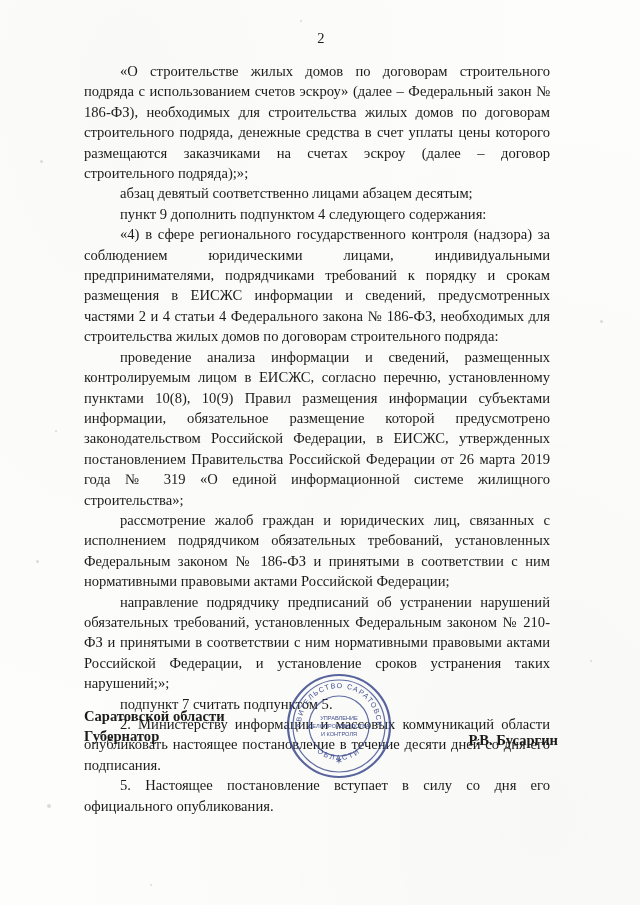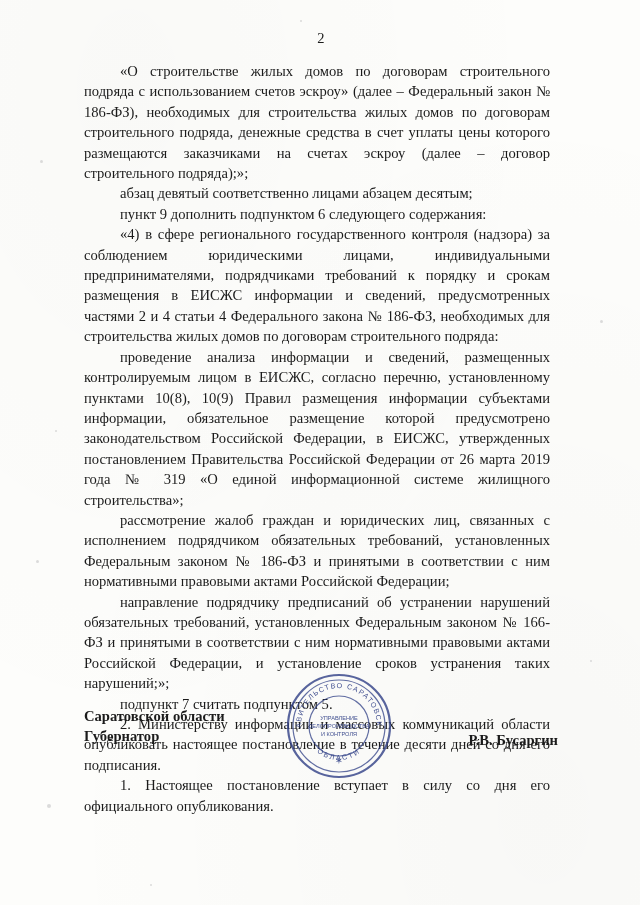--- a/index.html
+++ b/index.html
@@ -103,28 +103,28 @@
     <span style="left:590px; top:660px; width:2px; height:2px;"></span>
     <span style="left:150px; top:884px; width:2px; height:2px;"></span>
   </div>
 
   <div class="content">
 
     <div class="page-number">2</div>
 
     <p class="para">«О строительстве жилых домов по договорам строительного подряда с использованием счетов эскроу» (далее – Федеральный закон № 186-ФЗ), необходимых для строительства жилых домов по договорам строительного подряда, денежные средства в счет уплаты цены которого размещаются заказчиками на счетах эскроу (далее – договор строительного подряда);»;</p>
     <p class="para">абзац девятый соответственно лицами абзацем десятым;</p>
-    <p class="para">пункт 9 дополнить подпунктом 6 следующего содержания:</p>
+    <p class="para">пункт 9 дополнить подпунктом 4 следующего содержания:</p>
     <p class="para">«4) в сфере регионального государственного контроля (надзора) за соблюдением юридическими лицами, индивидуальными предпринимателями, подрядчиками требований к порядку и срокам размещения в ЕИСЖС информации и сведений, предусмотренных частями 2 и 4 статьи 4 Федерального закона № 186-ФЗ, необходимых для строительства жилых домов по договорам строительного подряда:</p>
     <p class="para">проведение анализа информации и сведений, размещенных контролируемым лицом в ЕИСЖС, согласно перечню, установленному пунктами 10(8), 10(9) Правил размещения информации субъектами информации, обязательное размещение которой предусмотрено законодательством Российской Федерации, в ЕИСЖС, утвержденных постановлением Правительства Российской Федерации от 26 марта 2019 года № 319 «О единой информационной системе жилищного строительства»;</p>
     <p class="para">рассмотрение жалоб граждан и юридических лиц, связанных с исполнением подрядчиком обязательных требований, установленных Федеральным законом № 186-ФЗ и принятыми в соответствии с ним нормативными правовыми актами Российской Федерации;</p>
-    <p class="para">направление подрядчику предписаний об устранении нарушений обязательных требований, установленных Федеральным законом № 166-ФЗ и принятыми в соответствии с ним нормативными правовыми актами Российской Федерации, и установление сроков устранения таких нарушений;»;</p>
+    <p class="para">направление подрядчику предписаний об устранении нарушений обязательных требований, установленных Федеральным законом № 210-ФЗ и принятыми в соответствии с ним нормативными правовыми актами Российской Федерации, и установление сроков устранения таких нарушений;»;</p>
     <p class="para">подпункт 7 считать подпунктом 5.</p>
     <p class="para">2. Министерству информации и массовых коммуникаций области опубликовать настоящее постановление в течение десяти дней со дня его подписания.</p>
-    <p class="para">1. Настоящее постановление вступает в силу со дня его официального опубликования.</p>
+    <p class="para">5. Настоящее постановление вступает в силу со дня его официального опубликования.</p>
 
   </div>
 
   <div class="stamp">
     <svg width="108" height="108" viewBox="0 0 108 108" xmlns="http://www.w3.org/2000/svg">
       <defs>
         <path id="arcTop" d="M 16,54 A 38,38 0 0 1 92,54"></path>
         <path id="arcBottom" d="M 20,54 A 34,34 0 0 0 88,54"></path>
       </defs>
       <circle cx="54" cy="54" r="51" fill="none" stroke="#2f3f86" stroke-width="2.2" opacity="0.8"></circle>

